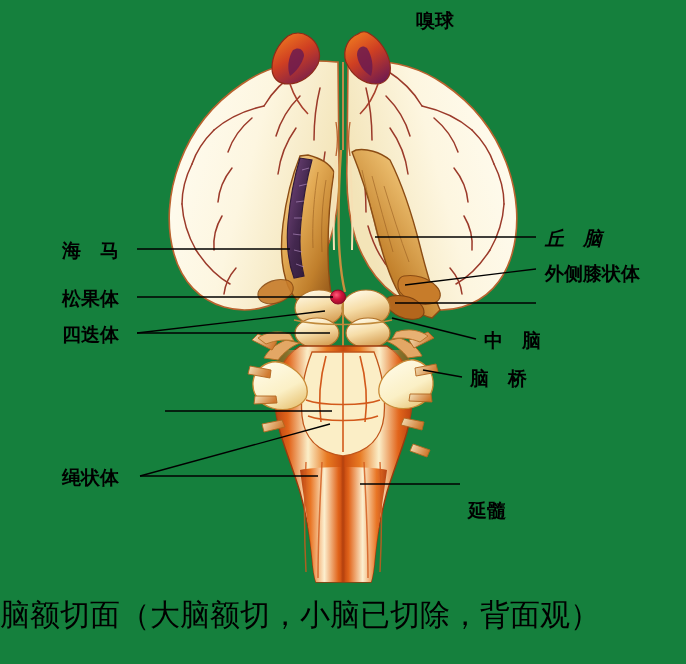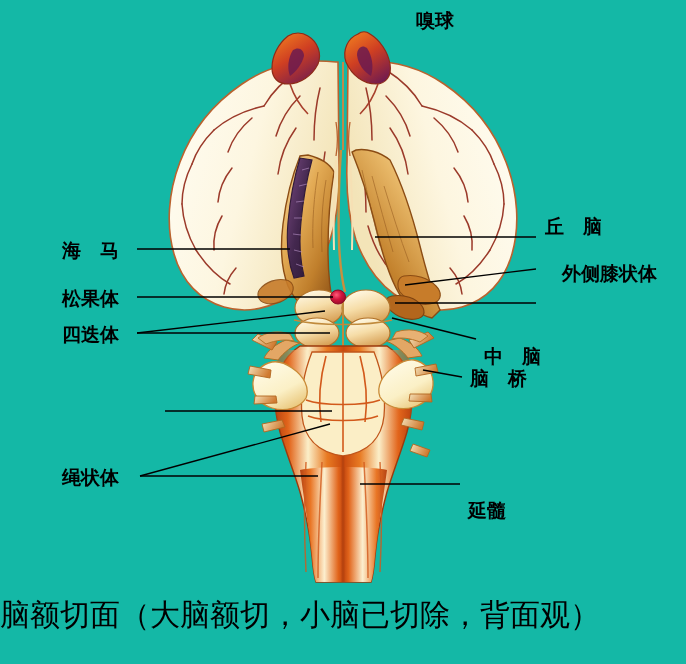--- a/index.html
+++ b/index.html
@@ -8,21 +8,21 @@
     padding: 0;
     background: #ffffff;
   }
   body {
     font-family: "DejaVu Sans", "Liberation Sans", sans-serif;
   }
   #page {
     position: relative;
     width: 686px;
     height: 664px;
-    background: #14b8a6;
+    background: #15803d;
     overflow: hidden;
   }
   #illustration {
     position: absolute;
     left: 0;
     top: 0;
     width: 686px;
     height: 664px;
   }
   #overlay {
@@ -348,18 +348,18 @@
   </div>
 
   <div id="labels-left-host"></div>
   <div id="labels-right-host"></div>
 
   <div class="caption">脑额切面（大脑额切，小脑已切除，背面观）</div>
 <div class="label lbl-left" style="left: 62px; top: 238px;">海　马</div>
     <div class="label lbl-left" style="left: 62px; top: 286px;">松果体</div>
     <div class="label lbl-left" style="left: 62px; top: 322px;">四迭体</div>
     <div class="label lbl-left" style="left: 62px; top: 465px;">绳状体</div>
-    <div class="label lbl-right" style="left: 545px; top: 214px;">丘　脑</div>
-    <div class="label lbl-right" style="left: 562px; top: 261px;">外侧膝状体</div>
-    <div class="label lbl-right" style="left: 484px; top: 328px; margin-top: 16px;">中　脑</div>
+    <div class="label lbl-right" style="left: 545px; top: 226px; font-style: italic;">丘　脑</div>
+    <div class="label lbl-right" style="left: 545px; top: 261px;">外侧膝状体</div>
+    <div class="label lbl-right" style="left: 484px; top: 328px;">中　脑</div>
     <div class="label lbl-right" style="left: 470px; top: 366px;">脑　桥</div>
     <div class="label lbl-right" style="left: 468px; top: 498px;">延髓</div>
   </div>
 
 </body></html>

